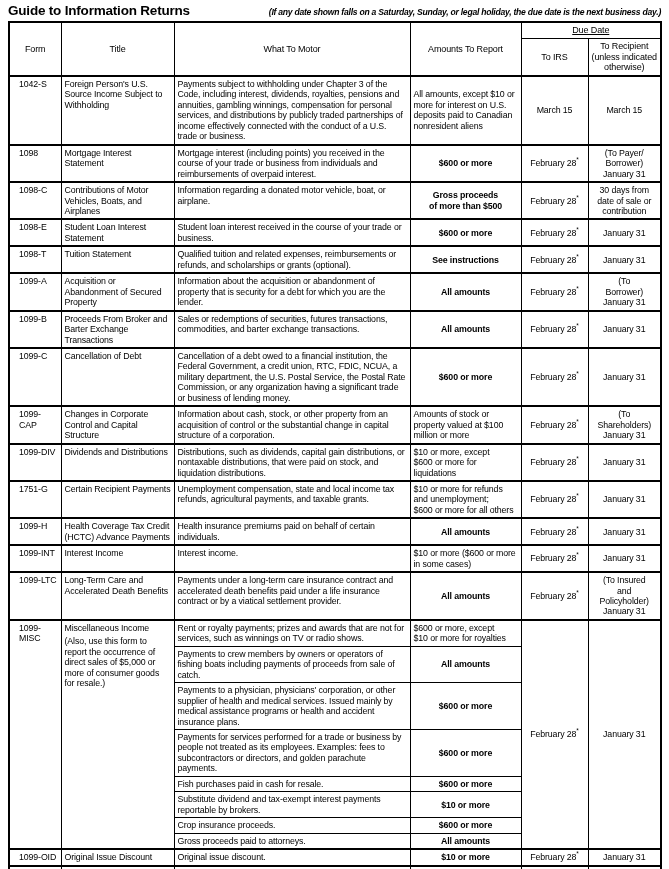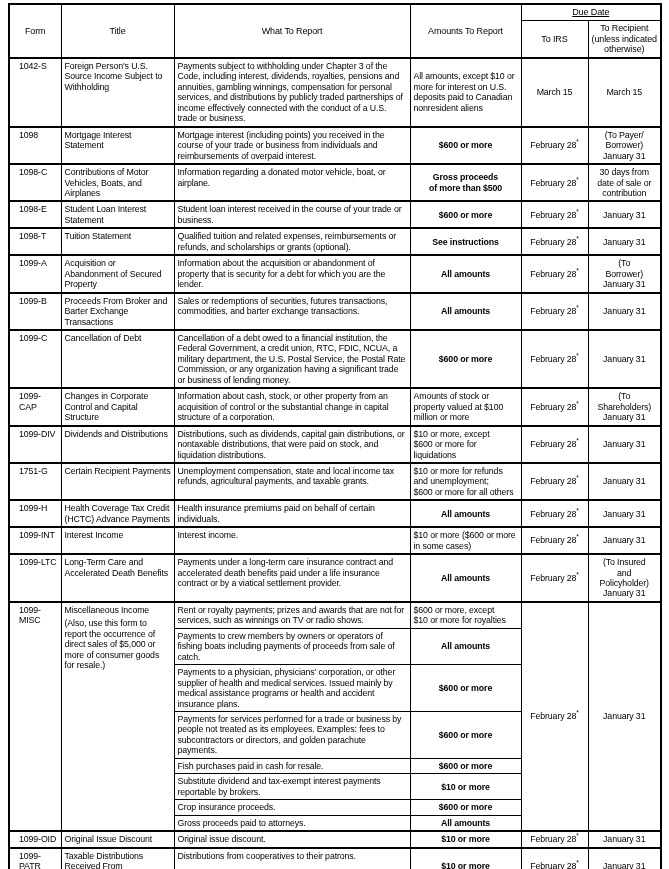--- a/index.html
+++ b/index.html
@@ -34,35 +34,39 @@
   tr.group-start>td{border-top:2px solid #000;}
   tr.sub-row>td{border-top:1px solid #000;}
   .note{margin-top:3px;}
   sup{font-size:6.5px;vertical-align:super;line-height:0;}
 </style>
 </head>
 <body>
 
 <div class="page">
 
+  <div class="masthead">
+    <span class="doc-title">Guide to Information Returns</span>
+    <span class="doc-subtitle">(If any date shown falls on a Saturday, Sunday, or legal holiday, the due date is the next business day.)</span>
+  </div>
 
   <table class="returns">
     <colgroup>
       <col class="c-form">
         <col class="c-title">
         <col class="c-what">
       <col class="c-amt">
         <col class="c-irs">
         <col class="c-rec">
     </colgroup>
     <thead>
       <tr>
         <th rowspan="2">Form</th>
         <th rowspan="2">Title</th>
-        <th rowspan="2">What To Report</th>
+        <th rowspan="2">What To Motor</th>
         <th rowspan="2">Amounts To Report</th>
         <th colspan="2" class="duedate">Due Date</th>
       </tr>
       <tr class="subhead">
         <th>To IRS</th>
         <th>To Recipient
 (unless indicated
 otherwise)</th>
       </tr>
     </thead>

